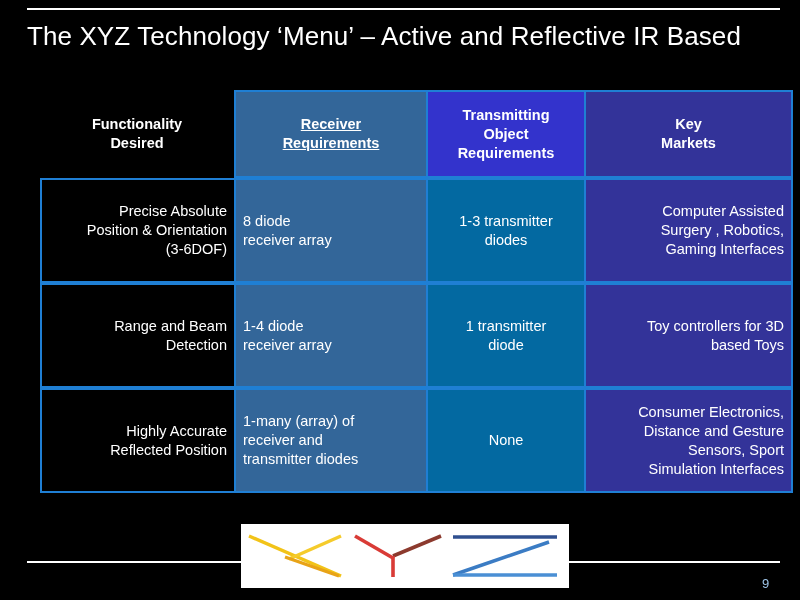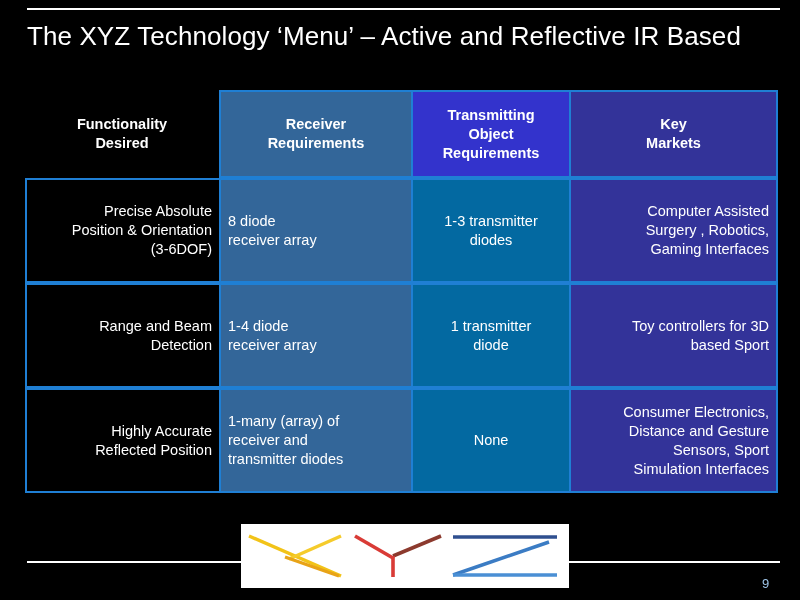--- a/index.html
+++ b/index.html
@@ -18,21 +18,21 @@
   
   #page-title{
     position:absolute;left:27px;top:20px;width:760px;
     font-size:26px;line-height:32px;font-weight:400;
     letter-spacing:.1px;white-space:nowrap;
     color:#ffffff;
   }
 
   
   #spec-table{
-    position:absolute;left:25px;top:90px;width:753px;
+    position:absolute;left:40px;top:90px;width:753px;
     border-collapse:separate;border-spacing:0;
     table-layout:fixed;
   }
   #spec-table td{
     vertical-align:middle;
     padding:6px 7px;
     font-size:14.5px;
     line-height:19px;
     color:#ffffff;
     box-sizing:border-box;
@@ -43,21 +43,21 @@
   col.c2{width:193px;}
   col.c3{width:158px;}
   col.c4{width:208px;}
 
   
   .hdr td{
     font-weight:bold;font-size:16px;line-height:21px;
     text-align:center;height:88px;
   }
   .hdr .h1{background:#000000;border:none;}
-  .hdr .h2{background:#336699;border:2px solid #1f7fd4;border-right:1px solid #1f7fd4;}
+  .hdr .h2{background:#336699;border:2px solid #1f7fd4;border-right:1px solid #1f7fd4;text-decoration:underline;}
   .hdr .h3{background:#3333cc;border:2px solid #1f7fd4;border-left:1px solid #1f7fd4;border-right:1px solid #1f7fd4;}
   .hdr .h4{background:#333399;border:2px solid #1f7fd4;border-left:1px solid #1f7fd4;}
 
   
   .body-row td{height:105px;}
   .body-row .b1{
     background:#000000;text-align:right;
     border:2px solid #1f7fd4;border-right:none;
     padding-left:9px;
   }
@@ -155,21 +155,21 @@
       <td class="b2">
         <span class="cell-text">1-4 diode
 receiver array</span>
       </td>
       <td class="b3">
         <span class="cell-text">1 transmitter
 diode</span>
       </td>
       <td class="b4">
         <span class="cell-text">Toy controllers for 3D
-based Sport</span>
+based Toys</span>
       </td>
     </tr>
     <tr class="body-row">
       <td class="b1">
         <span class="cell-text">Highly Accurate
 Reflected Position</span>
       </td>
       <td class="b2">
         <span class="cell-text">1-many (array) of
 receiver and

